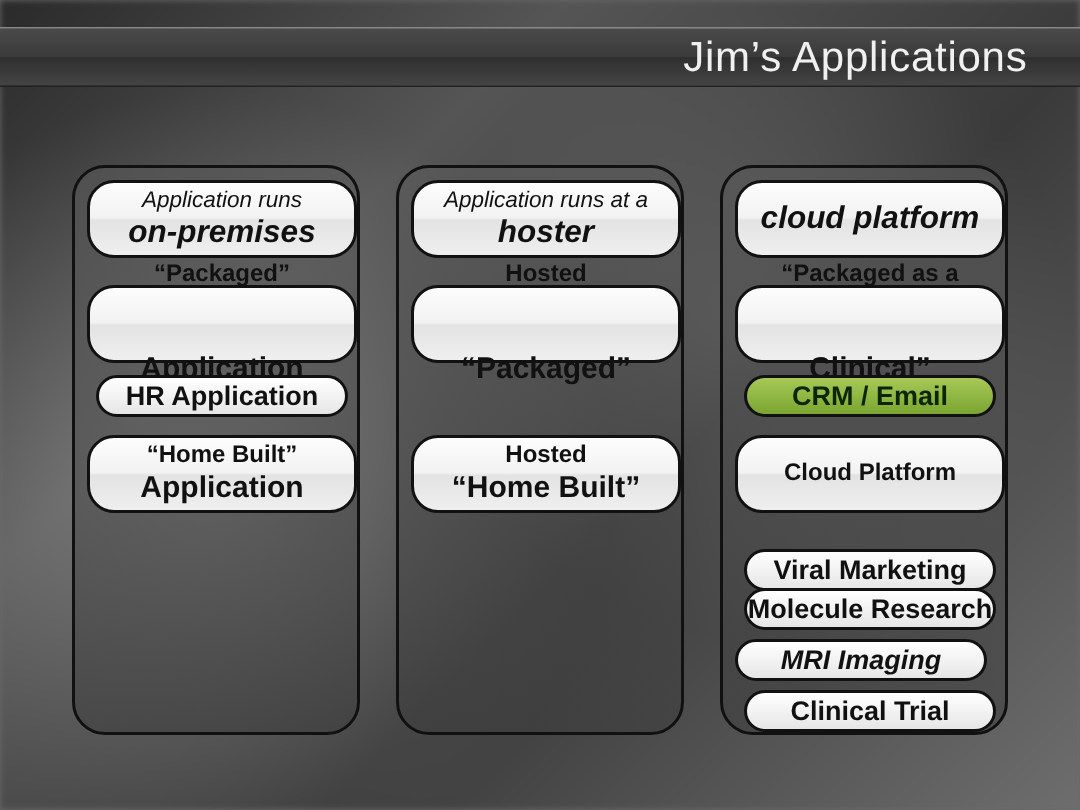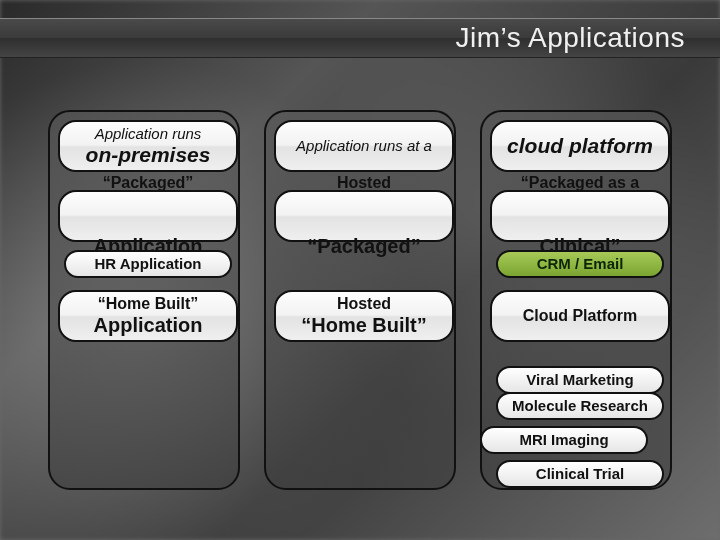--- a/index.html
+++ b/index.html
@@ -79,38 +79,38 @@
 
   .pill {
     position: relative;
     width: 168px;
     margin: 0 auto;
     height: 28px;
     border: 2px solid #111;
     border-radius: 14px;
     background: linear-gradient(to bottom, #fff, #e6e6e6);
     text-align: center;
-    font-size: 15px;
+    font-size: 18px;
     font-weight: 700;
     line-height: 24px;
     color: #111;
   }
   .pill.green {
     background: linear-gradient(to bottom, #a7c957, #7aa530);
     color: #0c2605;
   }
 
   
   .pos-header { position: absolute; top: 30px;  left: 10px; }
   .pos-r2     { position: absolute; top: 100px; left: 10px; gap: 42px; }
   .pos-pill1  { position: absolute; top: 160px; left: 16px; }
   .pos-r3     { position: absolute; top: 200px; left: 10px; }
   .pos-p-a    { position: absolute; top: 276px; left: 16px; }
   .pos-p-b    { position: absolute; top: 302px; left: 16px; }
-  .pos-p-c    { position: absolute; top: 336px; left: 0; }
+  .pos-p-c    { position: absolute; top: 336px; left: 10px; font-style: italic; }
   .pos-p-d    { position: absolute; top: 370px; left: 16px; }
 </style>
 </head>
 <body>
 
 <div class="bg"></div>
 
 <div class="title-bar">
   <span>Jim’s Applications</span>
 </div>
@@ -136,20 +136,21 @@
       <div class="l1b">“Home Built”</div>
       <div class="l2b">Application</div>
     </div>
   </div>
 
   <div class="col">
     <div class="panel"></div>
 
     <div class="cell header pos-header">
       <div class="l1">Application runs at a</div>
+      <div class="l2">hoster</div>
     </div>
 
     <div class="cell block pos-r2">
       <div class="l1b">Hosted</div>
       <div class="l2b">“Packaged”</div>
     </div>
 
     <div class="cell block pos-r3">
       <div class="l1b">Hosted</div>
       <div class="l2b">“Home Built”</div>

